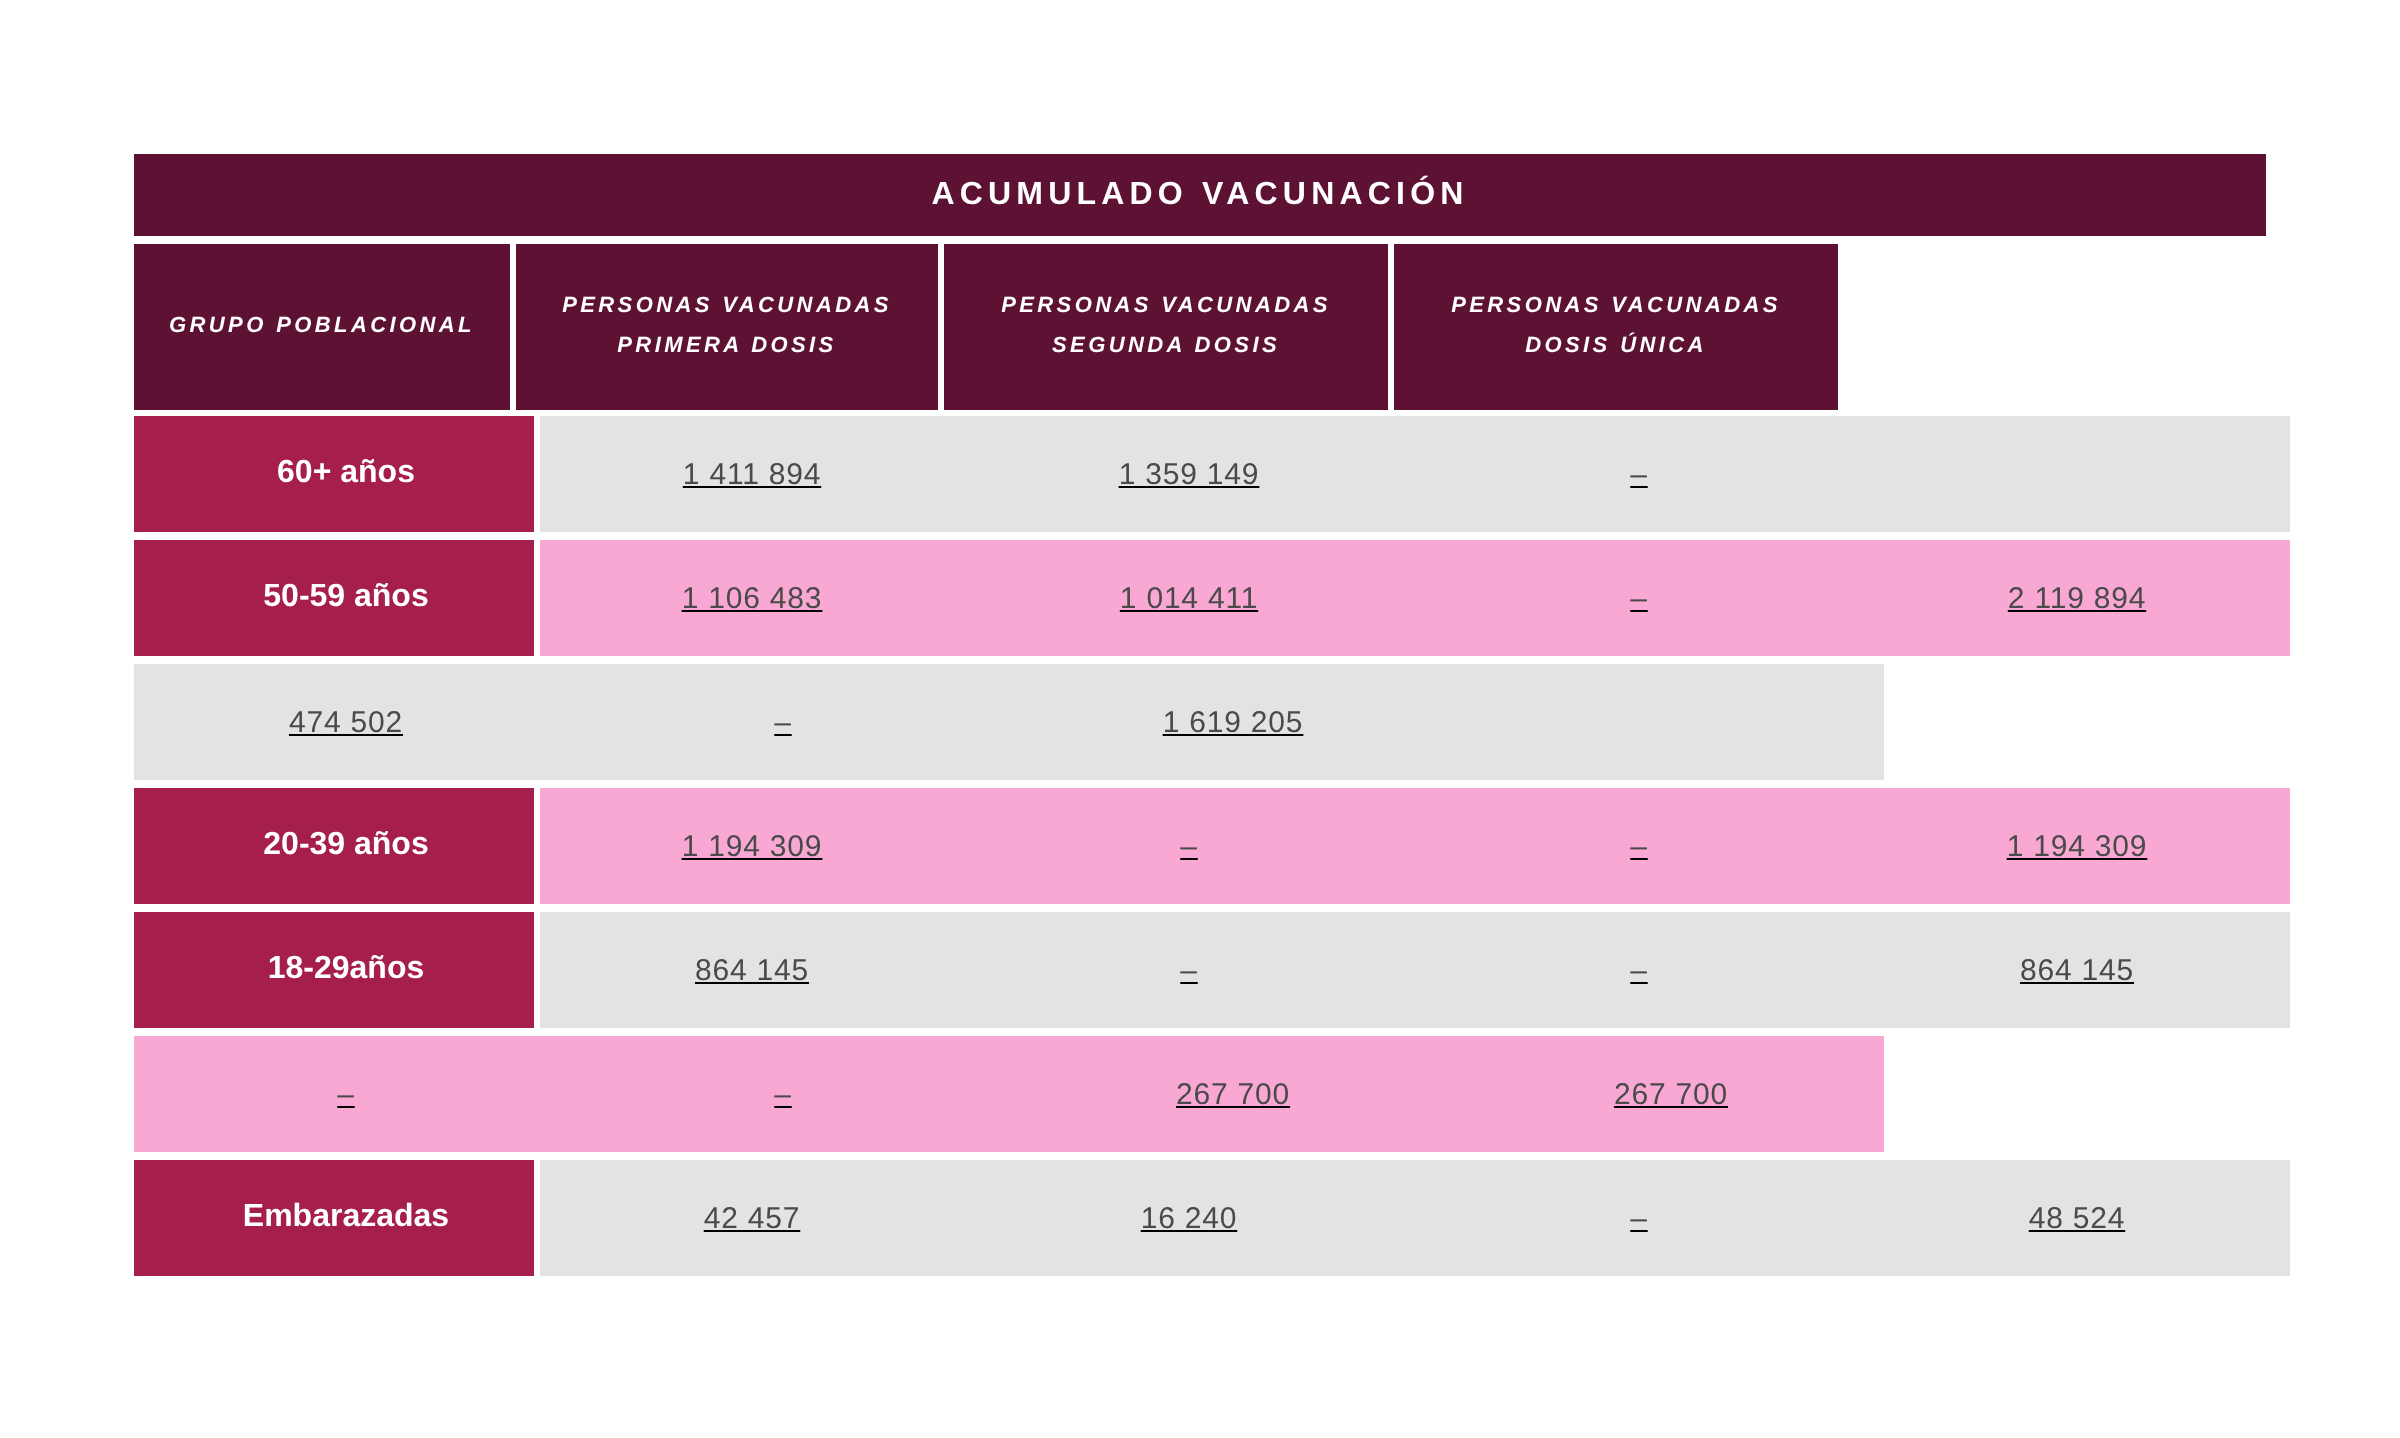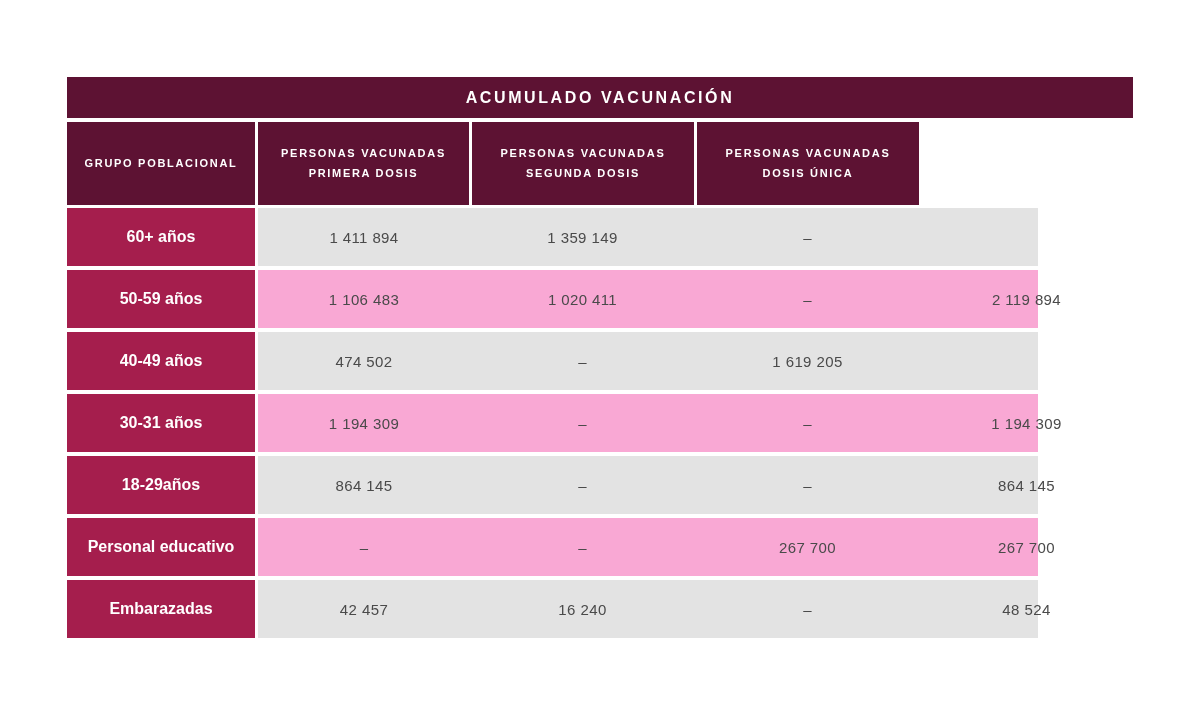--- a/index.html
+++ b/index.html
@@ -27,20 +27,21 @@
     font-weight: bold;
     font-size: 16px;
     letter-spacing: 2.6px;
     margin-bottom: 4px;
   }
   .header-row {
     display: grid;
     grid-template-columns: 188px 211px 222px 222px 211px;
     column-gap: 3px;
     margin-bottom: 3px;
+    font-style: italic;
   }
   .header-cell {
     height: 83px;
     background: #5d1233;
     color: #ffffff;
     display: flex;
     flex-direction: column;
     align-items: center;
     justify-content: center;
     text-align: center;
@@ -58,26 +59,28 @@
   .label-cell {
     width: 188px;
     flex: 0 0 188px;
     background: #a51e4d;
     color: #ffffff;
     font-weight: bold;
     font-size: 16px;
     display: flex;
     align-items: center;
     justify-content: center;
+    padding-left: 12px;
   }
   .band {
-    width: 780px;
+    width: 875px;
     display: grid;
     grid-template-columns: 212px 225px 225px 213px;
     align-items: center;
+    text-decoration: underline;
   }
   .row--gray .band { background: #e3e3e3; }
   .row--white .band { background: #f9a8d4; }
   .value-cell {
     text-align: center;
     font-size: 15px;
     color: #4a4a4a;
     letter-spacing: 0.4px;
   }
 </style>
@@ -117,57 +120,55 @@
         <div class="value-cell">1 411 894</div>
         <div class="value-cell">1 359 149</div>
         <div class="value-cell">–</div>
       </div>
     </div>
 
     <div class="row row--white">
       <div class="label-cell">50-59 años</div>
       <div class="band">
         <div class="value-cell">1 106 483</div>
-        <div class="value-cell">1 020 411</div>
+        <div class="value-cell">1 014 411</div>
         <div class="value-cell">–</div>
         <div class="value-cell">2 119 894</div>
       </div>
     </div>
 
     <div class="row row--gray">
-      <div class="label-cell">40-49 años</div>
       <div class="band">
         <div class="value-cell">474 502</div>
         <div class="value-cell">–</div>
         <div class="value-cell">1 619 205</div>
       </div>
     </div>
 
     <div class="row row--white">
-      <div class="label-cell">30-31 años</div>
+      <div class="label-cell">20-39 años</div>
       <div class="band">
         <div class="value-cell">1 194 309</div>
         <div class="value-cell">–</div>
         <div class="value-cell">–</div>
         <div class="value-cell">1 194 309</div>
       </div>
     </div>
 
     <div class="row row--gray">
       <div class="label-cell">18-29años</div>
       <div class="band">
         <div class="value-cell">864 145</div>
         <div class="value-cell">–</div>
         <div class="value-cell">–</div>
         <div class="value-cell">864 145</div>
       </div>
     </div>
 
     <div class="row row--white">
-      <div class="label-cell">Personal educativo</div>
       <div class="band">
         <div class="value-cell">–</div>
         <div class="value-cell">–</div>
         <div class="value-cell">267 700</div>
         <div class="value-cell">267 700</div>
       </div>
     </div>
 
     <div class="row row--gray">
       <div class="label-cell">Embarazadas</div>

